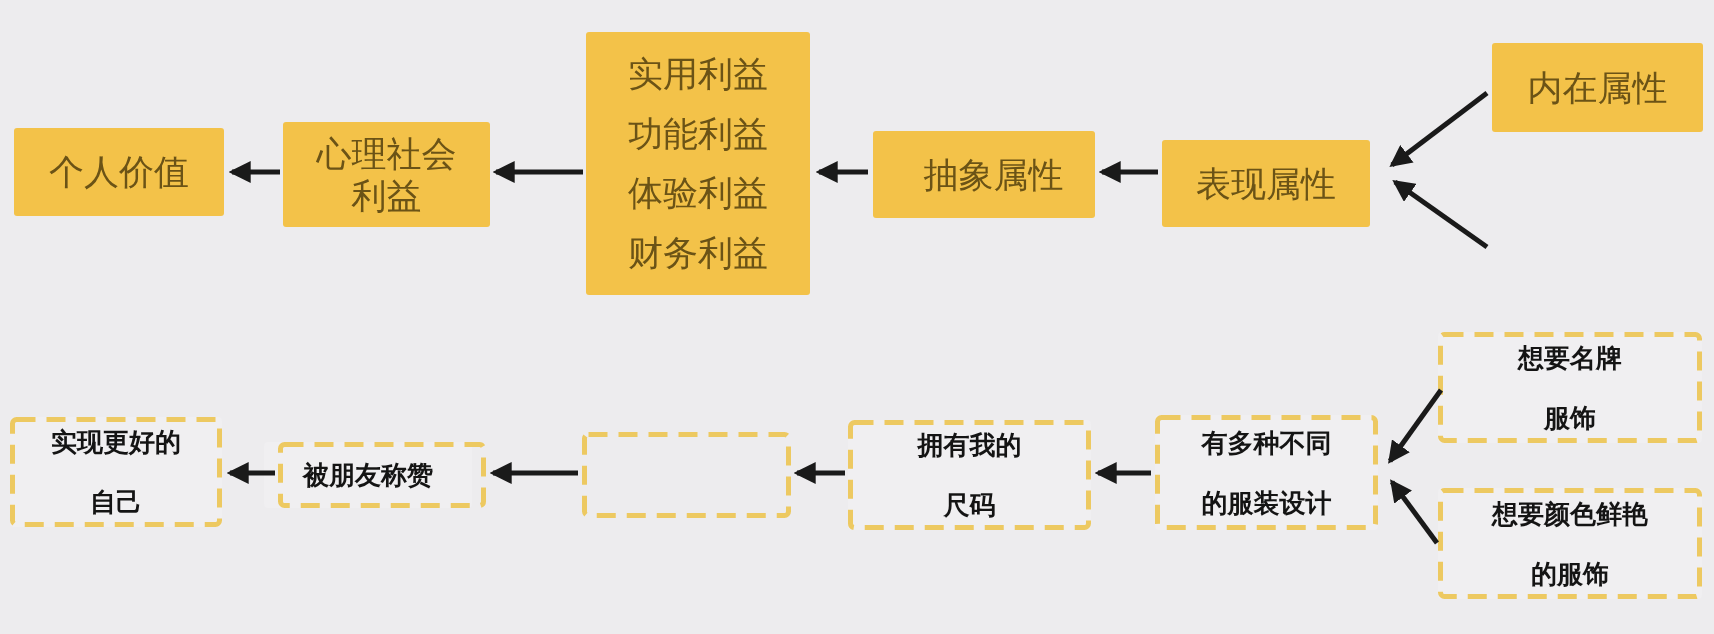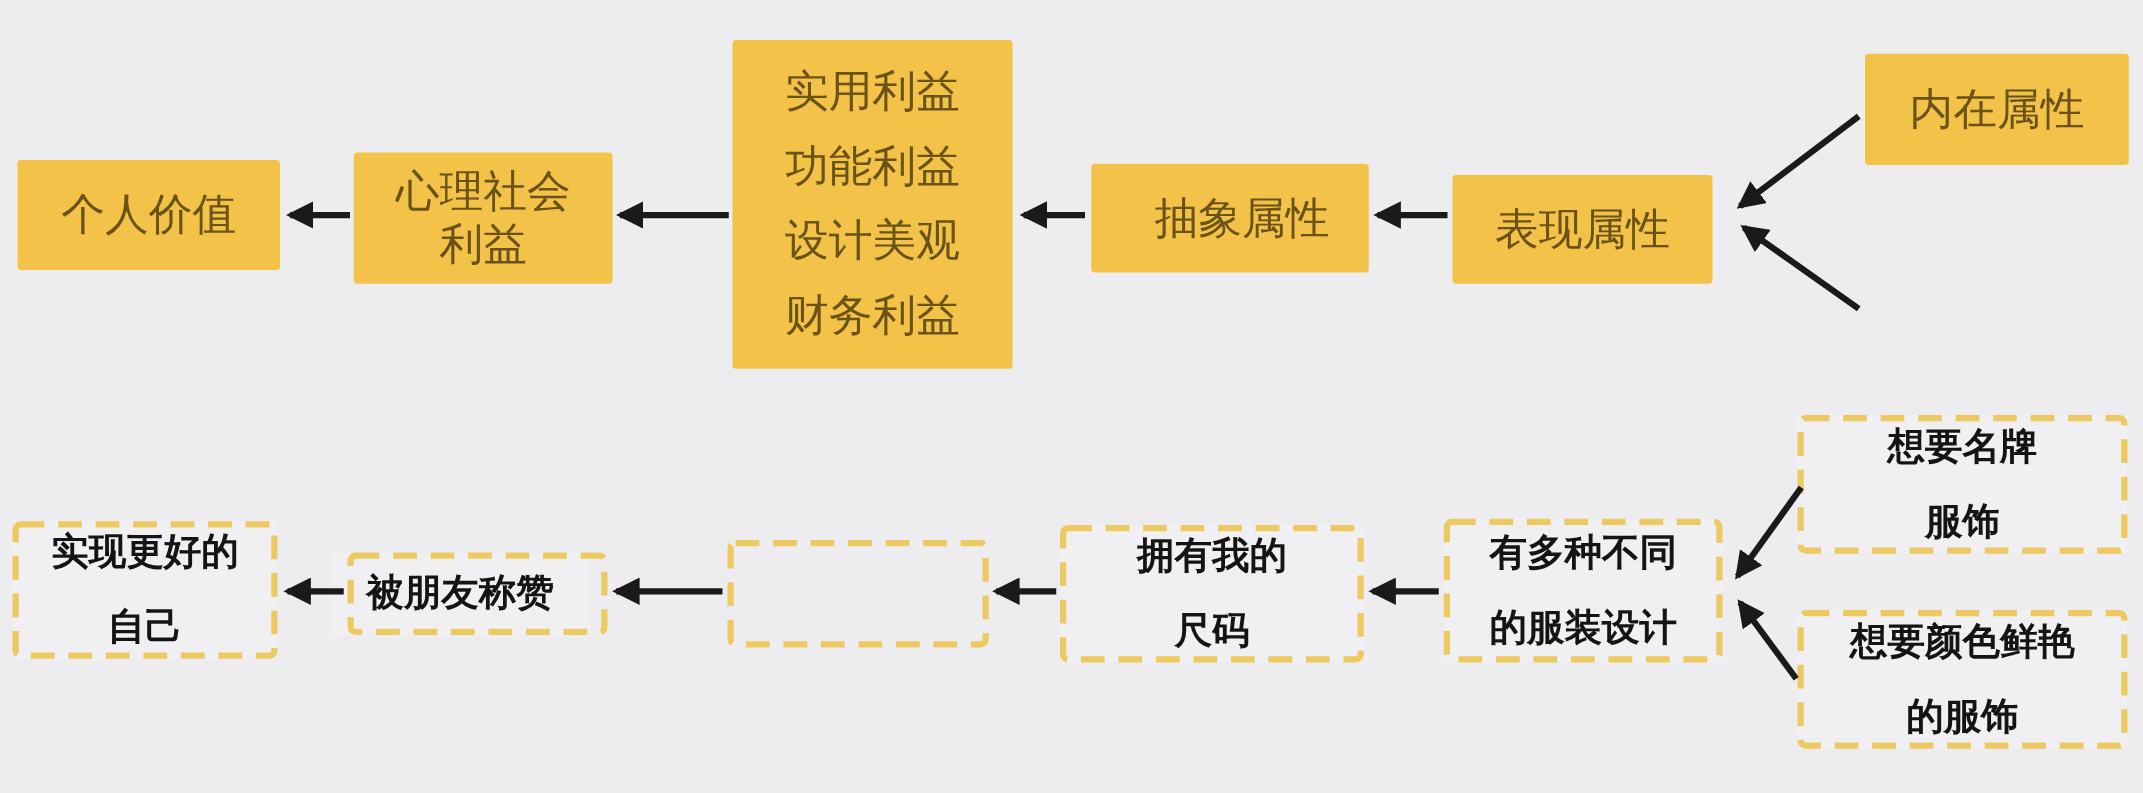--- a/index.html
+++ b/index.html
@@ -31,21 +31,21 @@
     border-radius:3px;
     line-height:42px;
   }
   .solid.tall{
     justify-content:space-evenly;
     line-height:34px;
   }
   .dashed{
     background:#f0eff1;
     color:#141414;
-    font-size:30px;
+    font-size:26px;
     font-weight:bold;
     border-radius:4px;
     line-height:40px;
     gap:20px;
   }
   .box span{display:block;}
   #overlay{
     position:absolute;
     left:0;top:0;
     pointer-events:none;
@@ -61,21 +61,21 @@
   </div>
 
   <div class="box solid" style="left:283px;top:122px;width:207px;height:105px;">
     <span>心理社会</span>
     <span>利益</span>
   </div>
 
   <div class="box solid tall" style="left:586px;top:32px;width:224px;height:263px;">
     <span>实用利益</span>
     <span>功能利益</span>
-    <span>设计美观</span>
+    <span>体验利益</span>
     <span>财务利益</span>
   </div>
 
   <div class="box solid" style="left:873px;top:131px;width:222px;height:87px;padding-left:19px;">
     <span>抽象属性</span>
   </div>
 
   <div class="box solid" style="left:1162px;top:140px;width:208px;height:87px;">
     <span>表现属性</span>
   </div>

